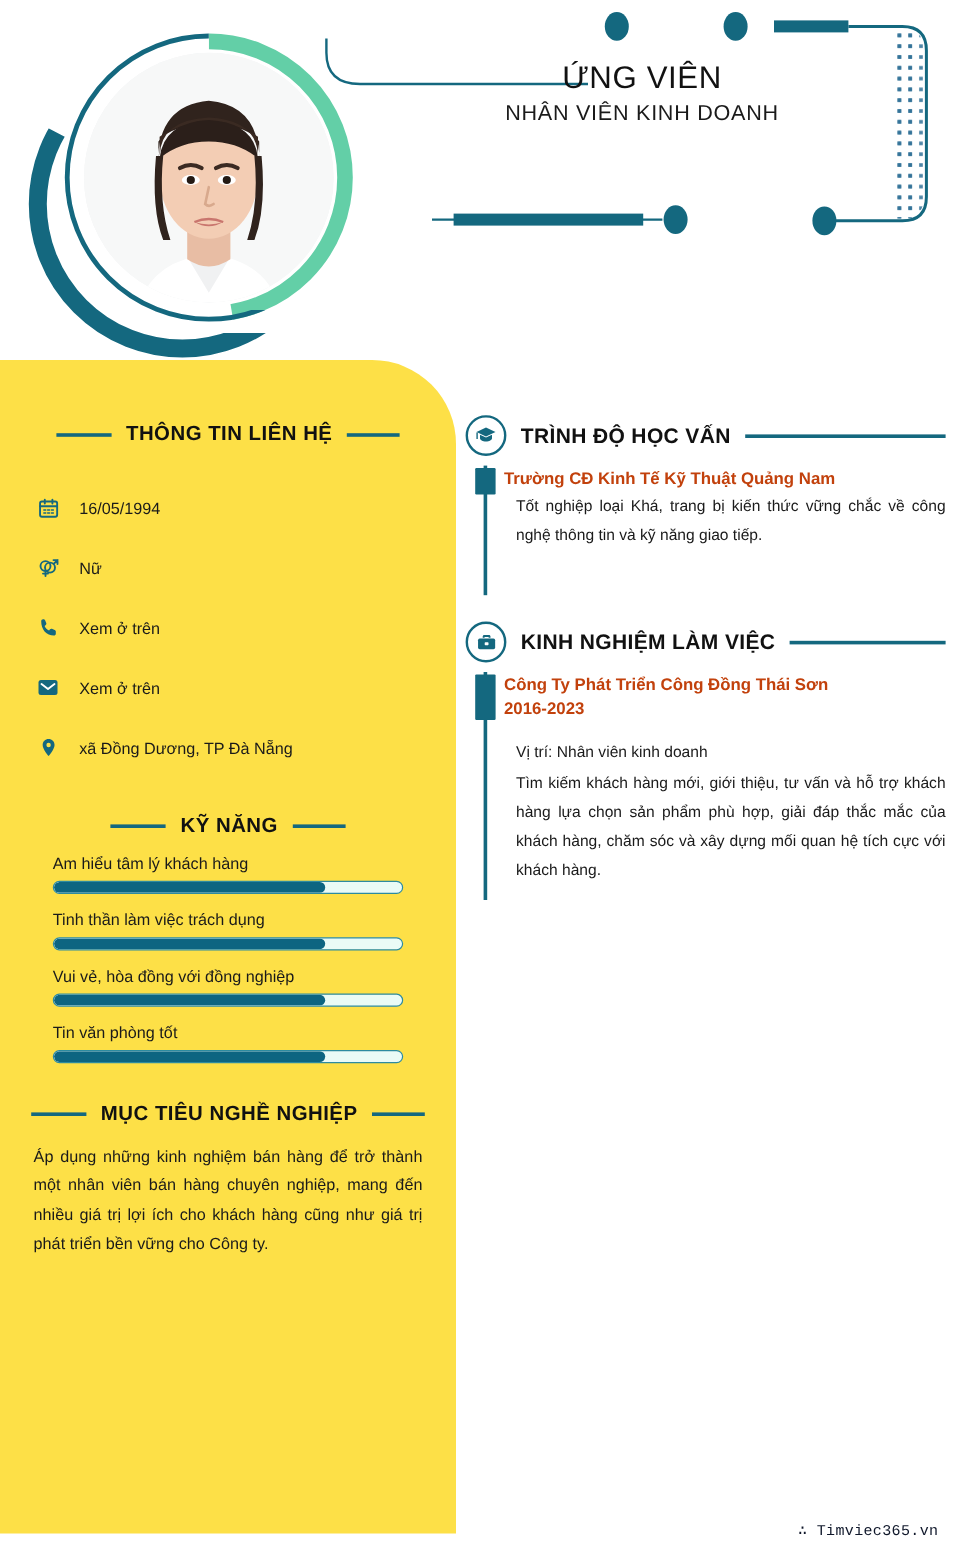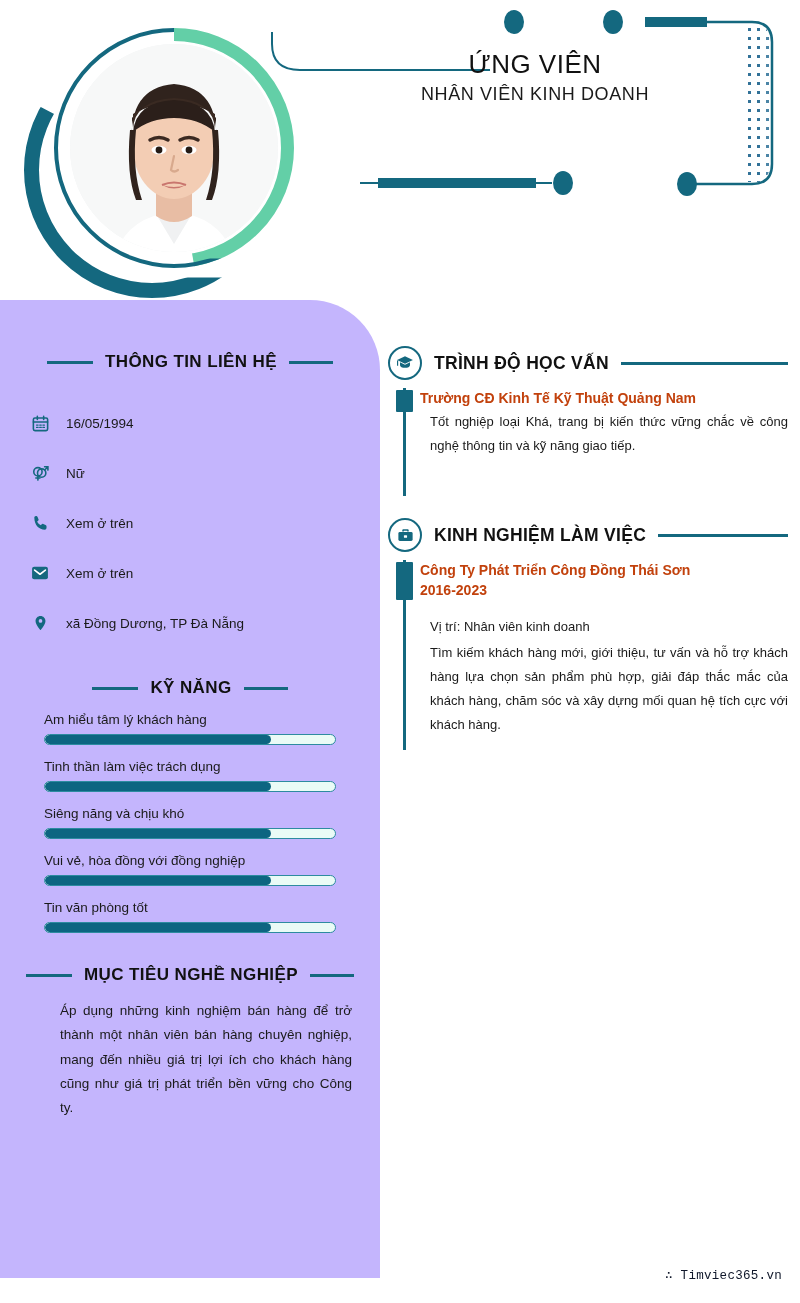--- a/index.html
+++ b/index.html
@@ -96,21 +96,21 @@
     position: relative;
     width: 800px;
     height: 1003px;
   }
 
   .sidebar {
     position: absolute;
     left: 0; top: 0;
     width: 380px;
     height: 978px;
-    background: #c4b5fd;
+    background: #fde047;
     border-top-right-radius: 70px;
     padding: 0;
   }
 
   .sect-head {
     display: flex;
     align-items: center;
     justify-content: center;
     gap: 12px;
     padding: 0 10px;
@@ -171,21 +171,21 @@
     display: block;
   }
 
   .hobbies { padding: 0 28px; margin-top: 14px; }
   .hobby {
     font-size: 13.5px;
     color: #1a1a1a;
     line-height: 1.75;
   }
 
-  .goal { padding: 0 28px; margin-top: 14px; margin-left: 32px; }
+  .goal { padding: 0 28px; margin-top: 14px; }
   .goal-text {
     font-size: 13.5px;
     color: #1a1a1a;
     line-height: 1.8;
     text-align: justify;
   }
 
   
   .main-col {
     position: absolute;
@@ -421,26 +421,20 @@
         </div>
         <div class="skills">
           <div class="skill">
             <div class="skill-name">Am hiểu tâm lý khách hàng</div>
             <div class="bar">
                 <i style="width: 78%;"></i>
               </div>
           </div>
           <div class="skill">
             <div class="skill-name">Tinh thần làm việc trách dụng</div>
-            <div class="bar">
-                <i style="width: 78%;"></i>
-              </div>
-          </div>
-          <div class="skill">
-            <div class="skill-name">Siêng năng và chịu khó</div>
             <div class="bar">
                 <i style="width: 78%;"></i>
               </div>
           </div>
           <div class="skill">
             <div class="skill-name">Vui vẻ, hòa đồng với đồng nghiệp</div>
             <div class="bar">
                 <i style="width: 78%;"></i>
               </div>
           </div>

